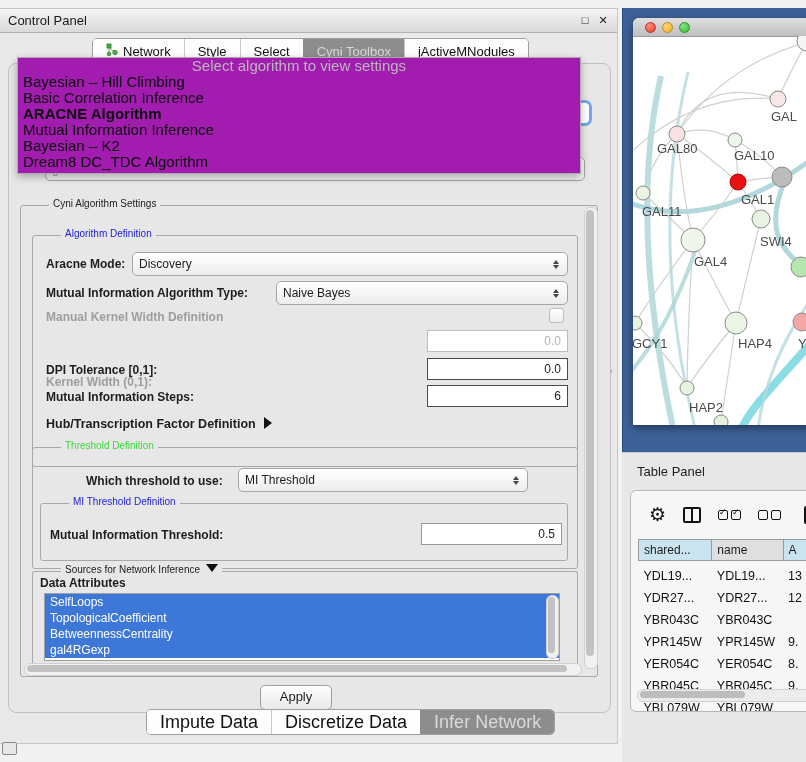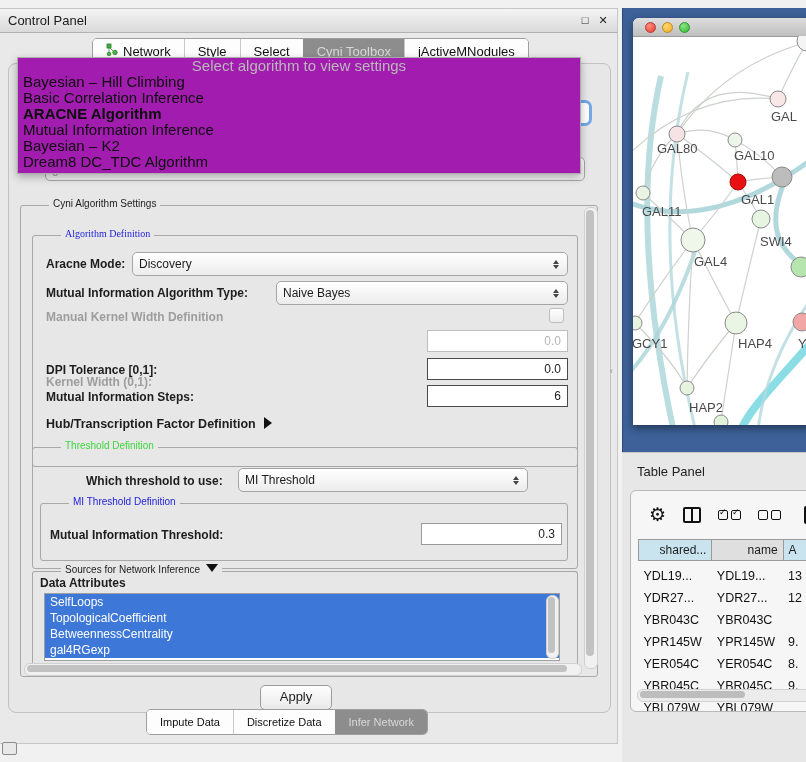--- a/index.html
+++ b/index.html
@@ -91,21 +91,21 @@
       border:1px solid #d0d0d0;border-radius:6px;}
   #settings-vscroll .thumb{position:absolute;left:1px;top:2px;width:8px;height:446px;
       background:#c2c2c2;border-radius:5px;}
 
   #apply-btn{left:260px;top:676px;width:70px;height:23px;border:1px solid #9c9c9c;
       border-radius:5px;background:linear-gradient(#fefefe,#e9e9e9);font-size:13px;
       text-align:center;line-height:22px;}
 
   
   #bottom-tabs{left:146px;top:700px;height:24px;display:flex;border:1px solid #9f9f9f;
-      border-radius:5px;overflow:hidden;background:#fff;font-size:11px;}
+      border-radius:5px;overflow:hidden;background:#fff;font-size:18px;}
 
   #dock-icon{left:2px;top:742px;width:13px;height:11px;border:1.5px solid #8a8a8a;
       border-radius:2px;background:#e8e8e8;}
   #splitter-chevron{left:610px;top:366px;font-size:9px;color:#8a8a8a;}
 
   
   #net-desktop{left:622px;top:8px;width:184px;height:444px;background:#3d6198;
       border-left:1px solid #2c4a78;}
   #mac-window{left:633px;top:18px;width:180px;height:407px;background:#fff;
       border-radius:6px 0 0 0;box-shadow:0 3px 9px rgba(0,0,0,.45);overflow:hidden;}
@@ -136,21 +136,21 @@
   .cb-pair{display:flex;gap:3px;}
   .cb{width:10px;height:10px;border:1.5px solid #111;border-radius:2px;position:relative;
       box-sizing:border-box;}
   .cb.checked:before{content:"✓";position:absolute;left:0px;top:-4px;font-size:9px;
       font-weight:bold;color:#111;}
   #doc-icon{width:16px;height:18px;border:2px solid #111;border-radius:2px;
       box-sizing:border-box;margin-left:6px;}
   #data-table{position:absolute;left:7px;top:48px;border-collapse:collapse;
       font-size:12px;}
   #data-table th{border:1px solid #9a9a9a;font-weight:normal;height:20px;
-      padding:0 5px;text-align:right;}
+      padding:0 5px;text-align:left;}
   #data-table td{height:14px;padding:8px 0 0 5px;text-align:left;white-space:nowrap;
       color:#111;font-size:12.5px;}
   #table-hscroll{position:absolute;left:6px;top:198px;width:188px;height:11px;
       background:#ececec;border:1px solid #d2d2d2;border-radius:6px;}
   #table-hscroll .thumb{position:absolute;left:2px;top:1px;width:105px;height:7px;
       background:#bdbdbd;border-radius:5px;}
 
   svg text{font-family:"Liberation Sans","DejaVu Sans",sans-serif;}
 </style>
 </head>
@@ -211,21 +211,21 @@
           <div class="algo-item">Mutual Information Inference</div>
           <div class="algo-item">Bayesian – K2</div>
           <div class="algo-item">Dream8 DC_TDC Algorithm</div>
         </div>
     </div>
 
     <div class="abs grp" style="left:20px;top:196px;width:578px;height:472px;">
       <span class="grp-legend">Cyni Algorithm Settings</span>
     </div>
 
-    <div class="abs grp" style="left:32px;top:226px;width:546px;height:232px;font-family:Liberation Serif, serif;">
+    <div class="abs grp" style="left:32px;top:226px;width:546px;height:232px;">
       <span class="grp-legend legend-blue">Algorithm Definition</span>
     </div>
 
     <span class="lbl" style="left:46px;top:248px;">Aracne Mode:</span>
     <div class="abs combo" style="left:132px;top:243px;width:436px;">
       <span class="combo-text">Discovery</span>
       <span class="combo-arrows">
           <i class="up"></i>
           <i class="dn"></i>
         </span>
@@ -264,21 +264,21 @@
       <span class="combo-arrows">
           <i class="up"></i>
           <i class="dn"></i>
         </span>
     </div>
 
     <div class="abs grp" style="left:40px;top:494px;width:528px;height:58px;">
       <span class="grp-legend legend-blue">MI Threshold Definition</span>
     </div>
     <span class="lbl" style="left:50px;top:519px;">Mutual Information Threshold:</span>
-    <div class="inp" style="left:421px;top:514px;width:141px;border-color:#9a9a9a;">0.3</div>
+    <div class="inp" style="left:421px;top:514px;width:141px;border-color:#9a9a9a;">0.5</div>
 
     <div class="abs grp" style="left:32px;top:562px;width:546px;height:106px;border-bottom:none;">
       <span class="grp-legend" style="background:#e7e7e7;"><span>Sources for Network Inference</span><span class="tri-down"></span></span>
     </div>
     <span class="lbl" style="left:40px;top:567px;">Data Attributes</span>
 
     <div id="attr-list" class="abs">
         <div class="attr-item">SelfLoops</div>
         <div class="attr-item">TopologicalCoefficient</div>
         <div class="attr-item">BetweennessCentrality</div>

